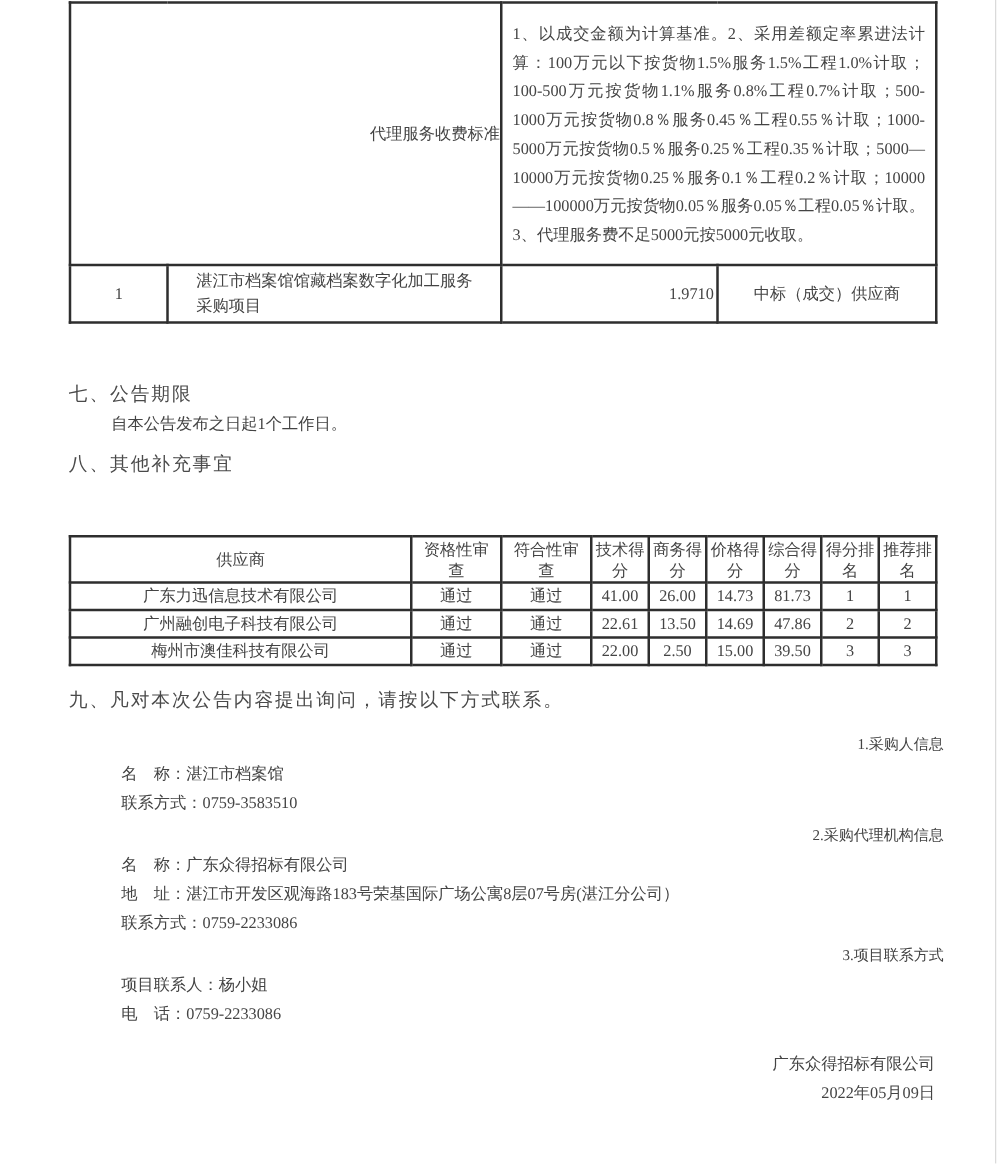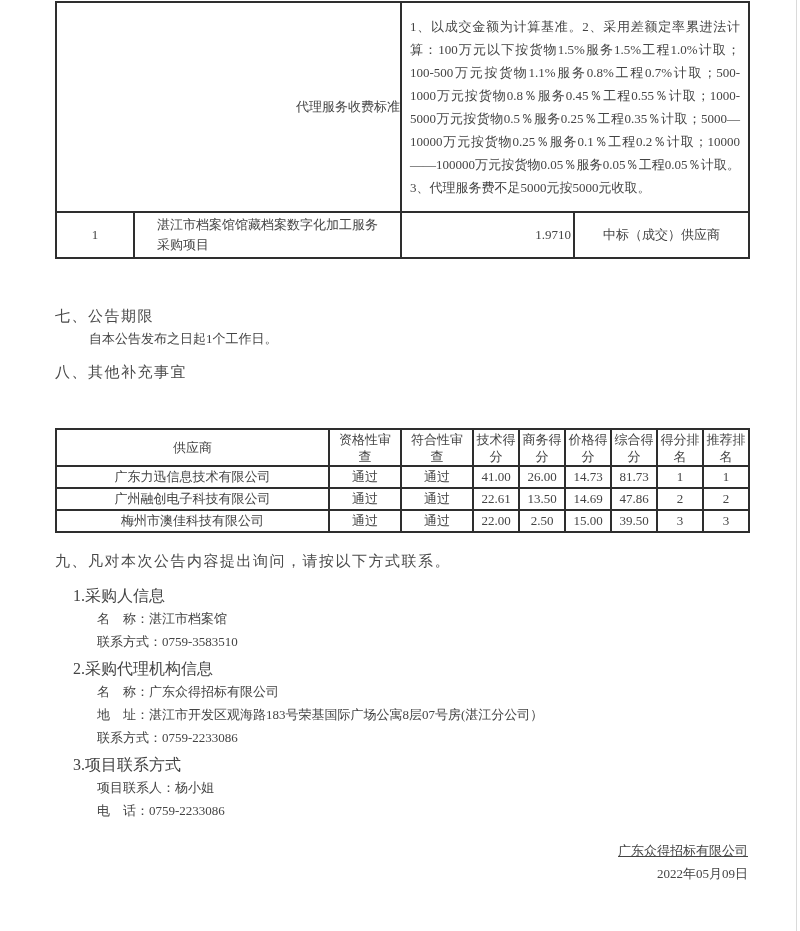--- a/index.html
+++ b/index.html
@@ -76,33 +76,33 @@
   #p7 { top: 331px; }
   #p8 { top: 395px; }
 
   .contacts {
     position: absolute;
     left: 55px;
     top: 584px;
     width: 700px;
     font-size: 13px;
   }
-  .contact-title { margin-left: 18px; font-size: 16px; line-height: 23px; }
+  .contact-title { margin-left: 18px; font-size: 12px; line-height: 23px; text-align: right; }
   .contact-title.gap { margin-top: 4px; }
   .contact-line { margin-left: 42px; line-height: 23px; }
 
   .footer-line {
     position: absolute;
     left: 55px;
     width: 693px;
     text-align: right;
     font-size: 13px;
     line-height: 16px;
   }
-  #footer-company { top: 843px; text-decoration: underline; }
+  #footer-company { top: 843px; }
   #footer-date { top: 866px; }
 </style>
 </head>
 <body>
 
 <div class="page">
 
   <table class="doc-table" id="tbl1">
     <colgroup>
       <col style="width:78px">

